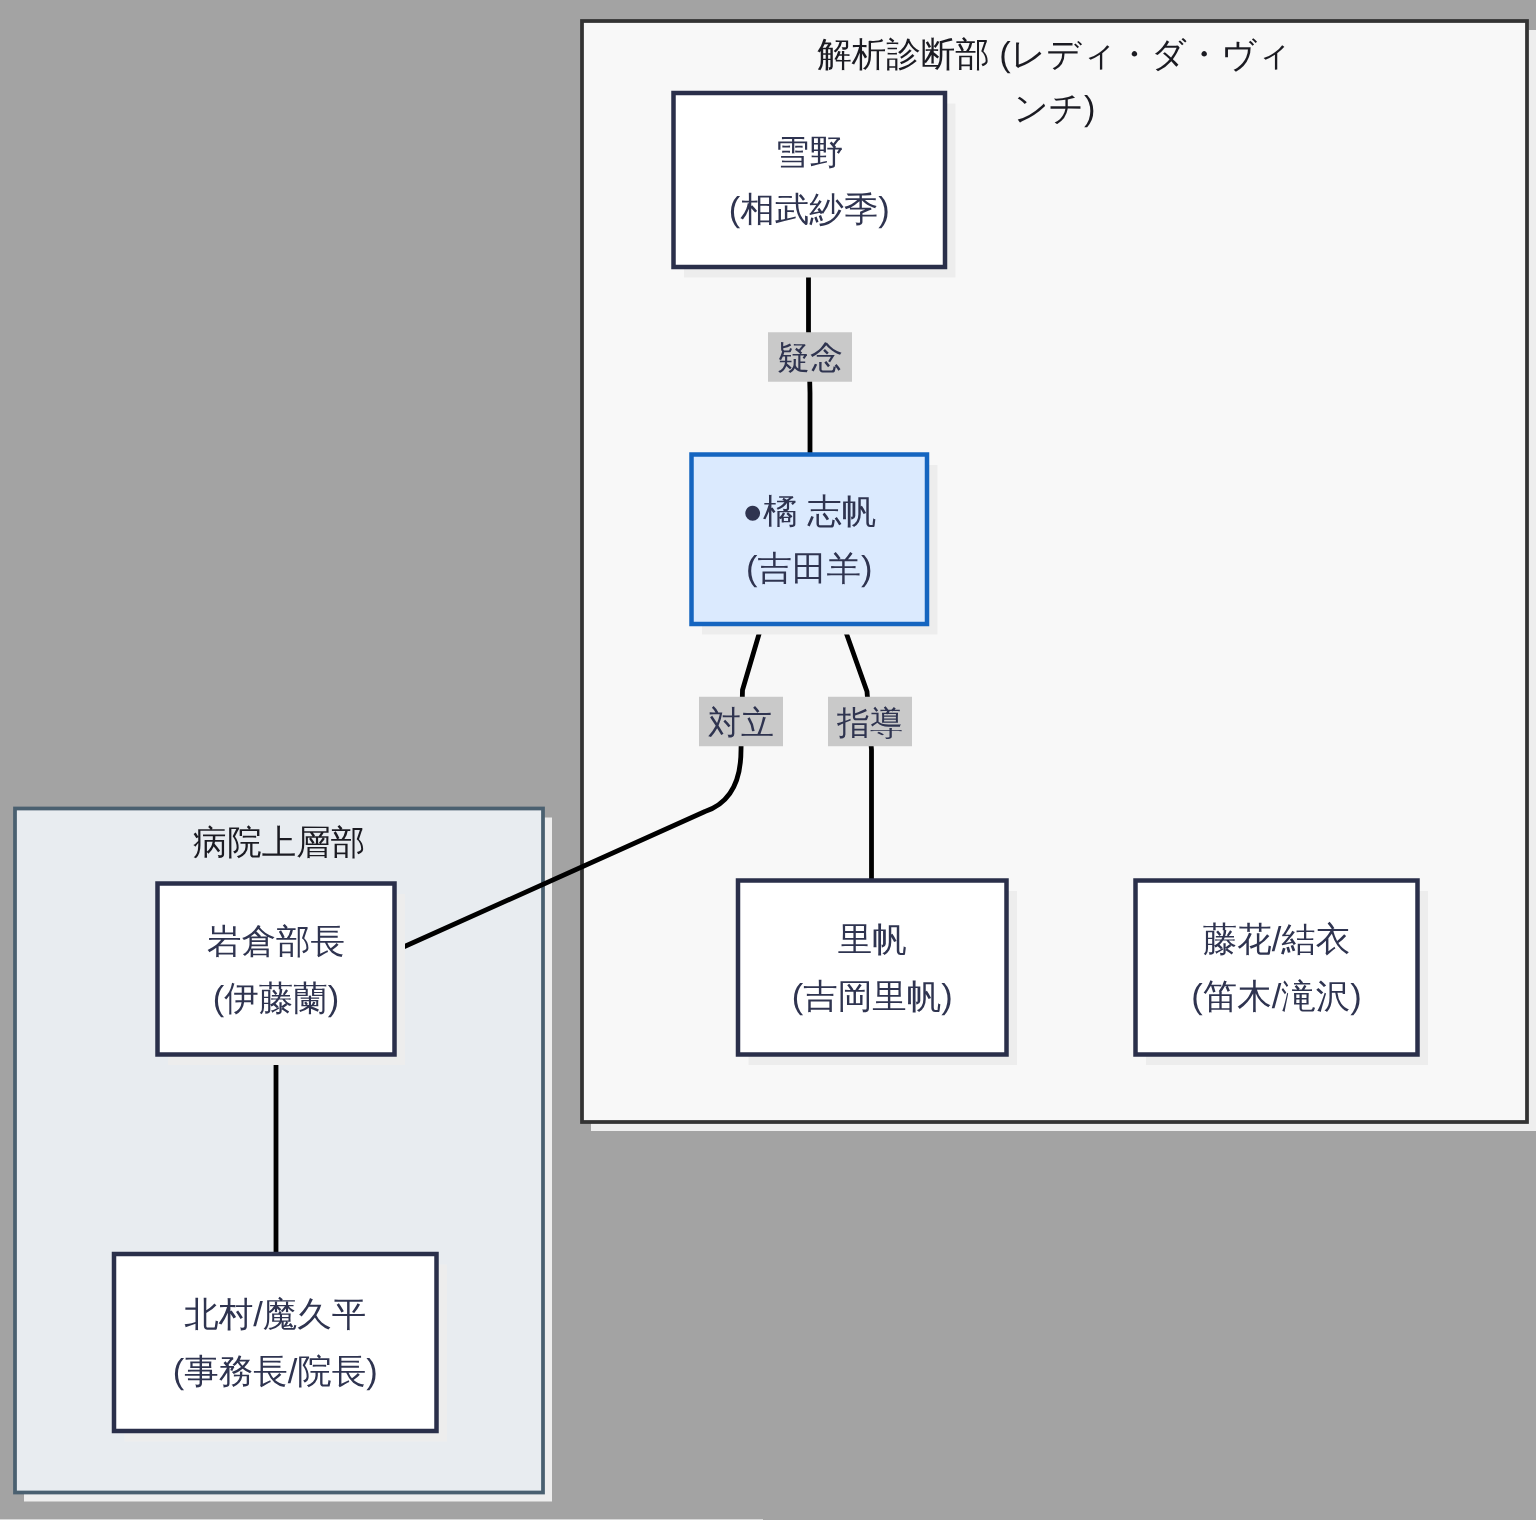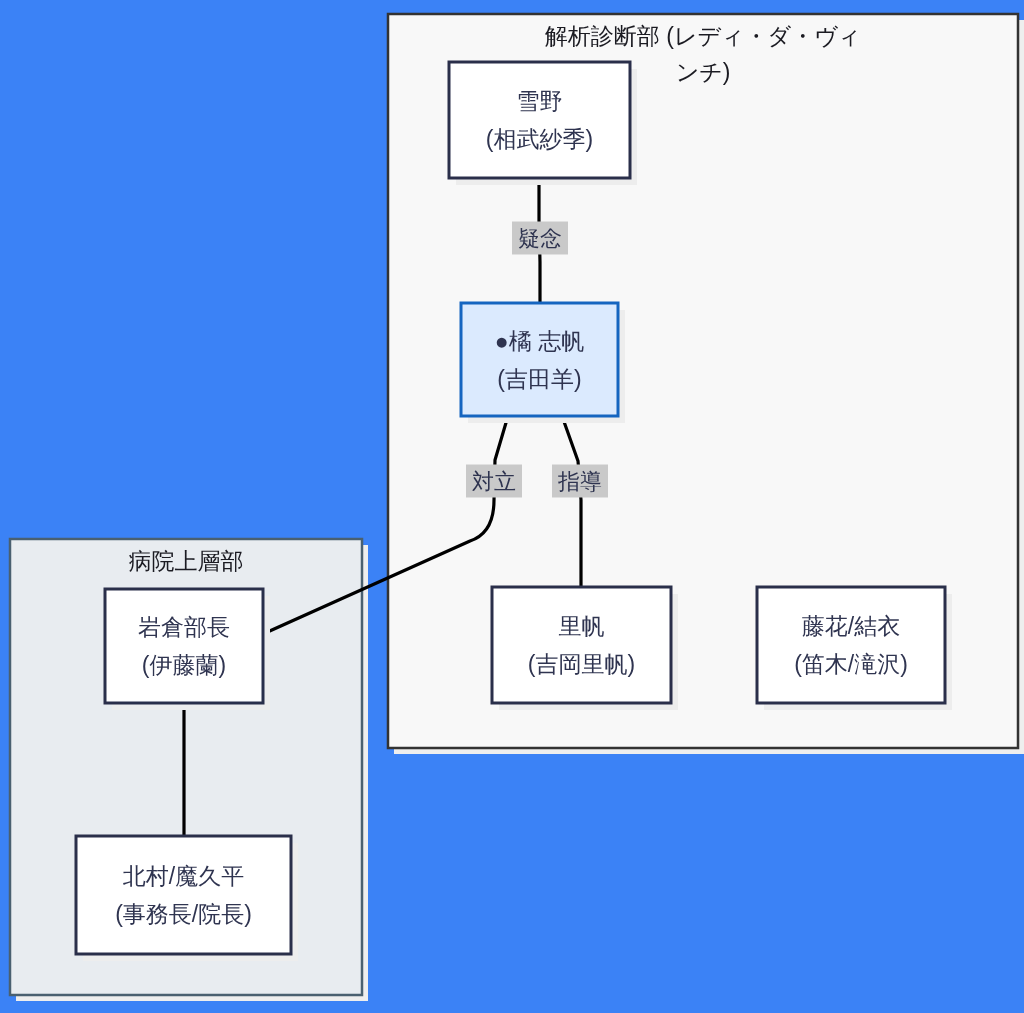--- a/index.html
+++ b/index.html
@@ -7,21 +7,21 @@
     margin: 0; padding: 0;
     width: 1024px; height: 1013px;
     background: #ffffff;
     font-family: "Liberation Sans", "DejaVu Sans", sans-serif;
     overflow: hidden;
   }
   #diagram-root {
     position: relative;
     width: 1024px;
     height: 1013px;
-    background: #3b82f6;
+    background: #a3a3a3;
   }
   svg#graph {
     position: absolute;
     top: 0; left: 0;
     width: 1024px;
     height: 1013px;
     display: block;
   }
   .cluster-rect { stroke-width: 2.5; }
   .cluster-shadow { fill: #eeeeee; stroke: none; }

